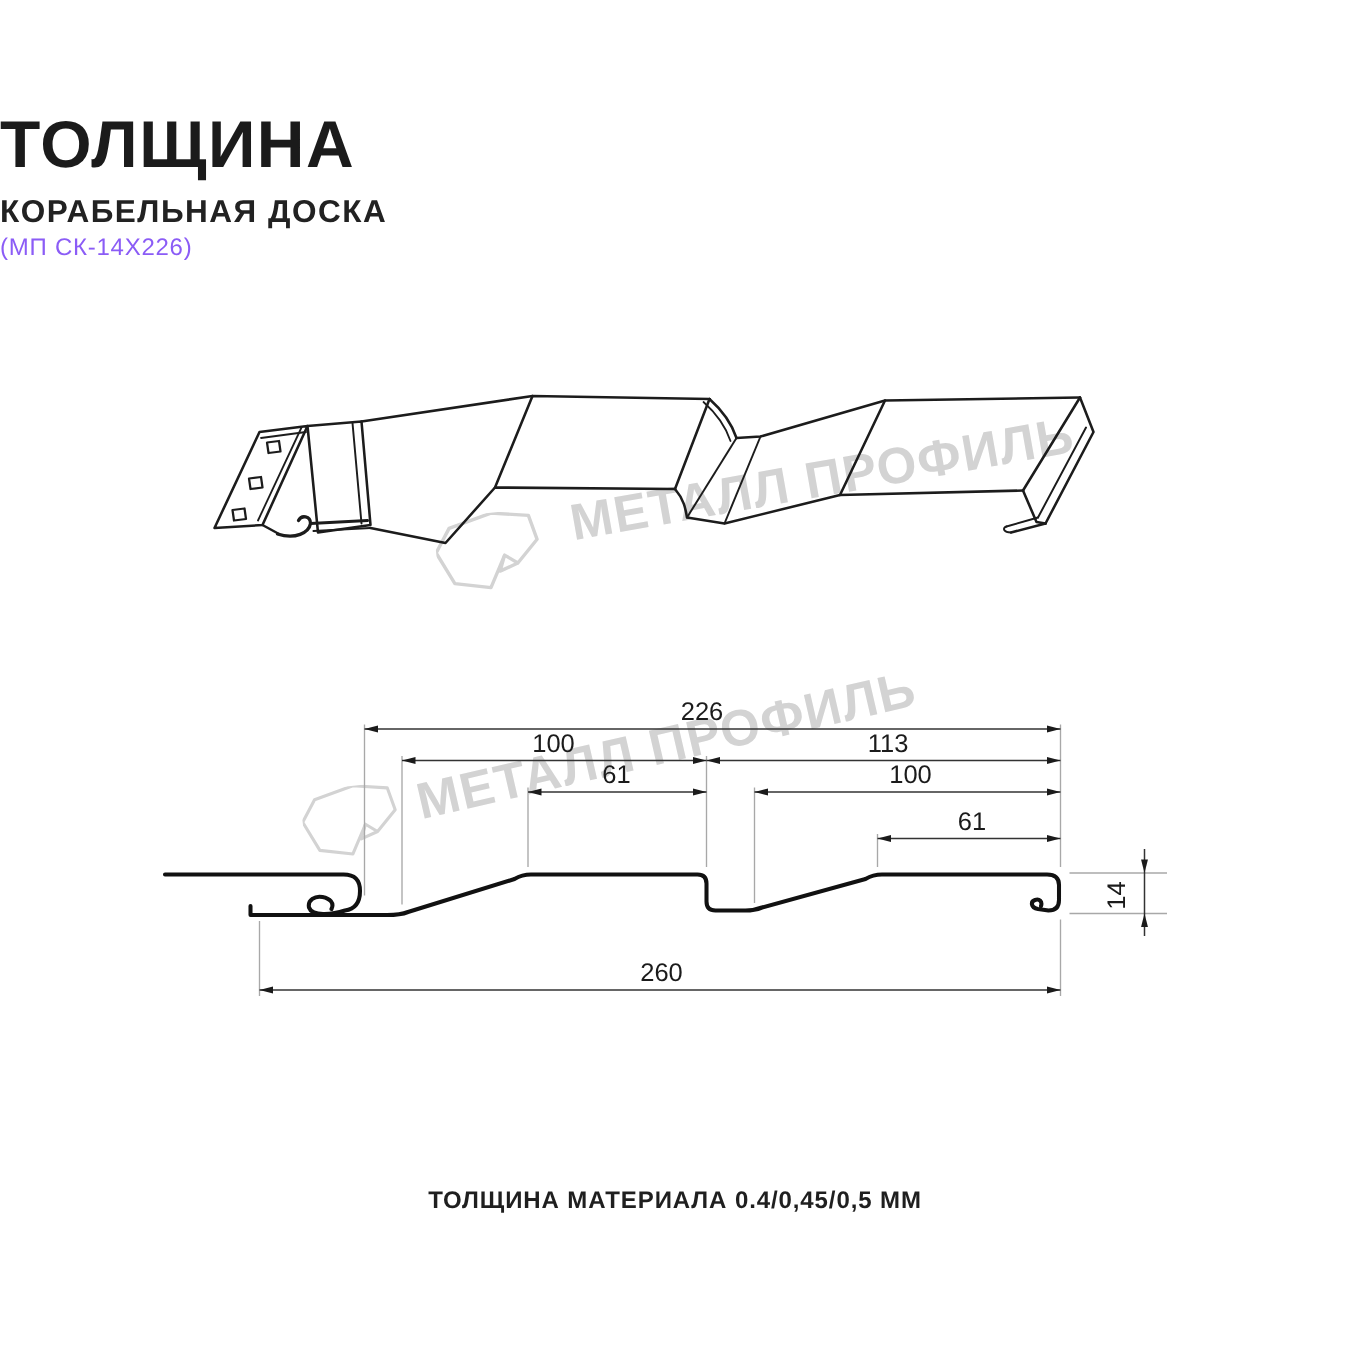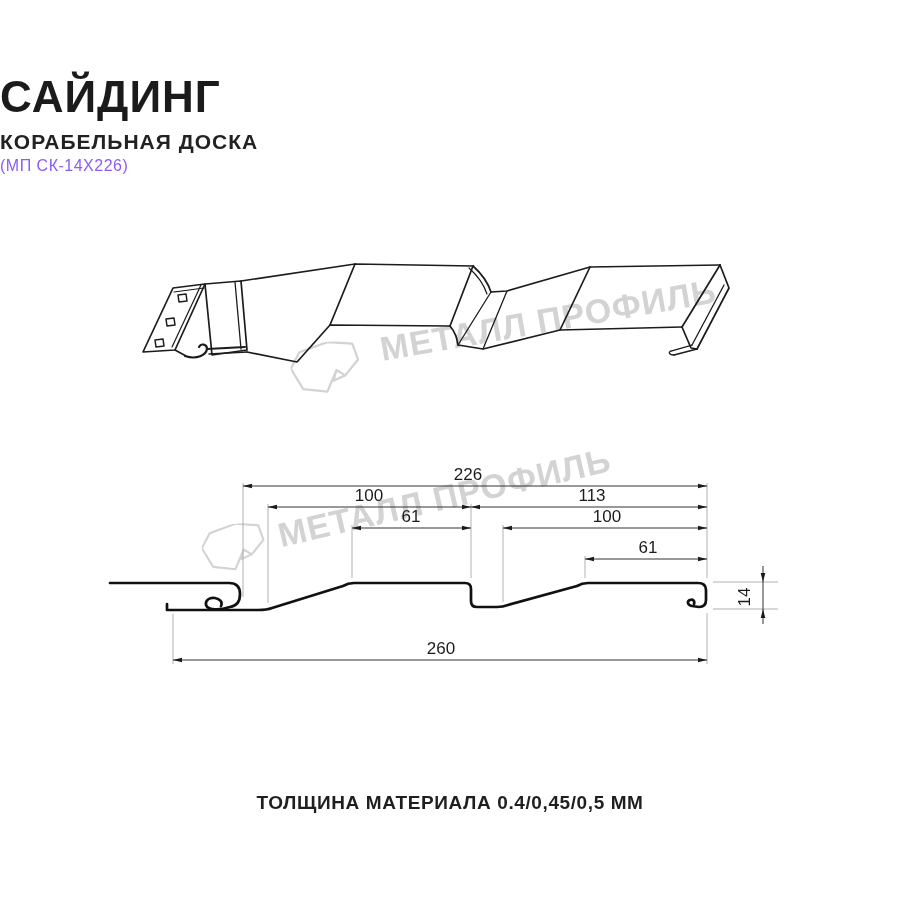--- a/index.html
+++ b/index.html
@@ -6,40 +6,40 @@
   #page{position:relative;width:900px;height:900px;background:#ffffff;overflow:hidden;
         font-family:"Liberation Sans", sans-serif;color:#1d1d1d;}
   .title{position:absolute;left:0;top:72px;width:900px;font-size:44px;font-weight:bold;
          letter-spacing:1px;color:#1b1b1b;}
   .subtitle{position:absolute;left:0;top:130px;width:727px;font-size:21px;font-weight:600;
             letter-spacing:1px;color:#222;}
   .model{position:absolute;left:0;top:157px;width:900px;font-size:16px;font-weight:500;
          letter-spacing:.5px;color:#8b5cf6;}
   
   .thickness{position:absolute;left:0;top:792px;width:900px;text-align:center;
-             font-size:19px;font-weight:600;letter-spacing:.6px;color:#1f1f1f;}
+             font-size:16px;font-weight:600;letter-spacing:.6px;color:#1f1f1f;}
   
   .wm{position:absolute;z-index:1;color:#d3d3d3;}
   .wm-text{position:absolute;font-weight:bold;font-size:34px;letter-spacing:1px;
            white-space:nowrap;transform-origin:left bottom;color:#d3d3d3;}
   #wm1-text{left:384px;top:330px;transform:rotate(-10deg);}
   #wm2-text{left:283px;top:516px;transform:rotate(-13deg);}
   .wm-logo{position:absolute;}
   #wm1-logo{left:291px;top:342px;transform:rotate(-6deg);}
   #wm2-logo{left:202px;top:524px;transform:rotate(-6deg);}
   
   #art{position:absolute;left:0;top:0;z-index:2;}
   .dimtxt{font-family:"Liberation Sans",sans-serif;font-size:17px;fill:#1b1b1b;}
 </style>
 </head>
 <body>
 
 <div id="page">
 
-  <div class="title">САЙДИНГ</div>
+  <div class="title">ТОЛЩИНА</div>
   <div class="subtitle">КОРАБЕЛЬНАЯ ДОСКА</div>
   <div class="model">(МП СК-14Х226)</div>
 
   <div class="wm">
     <svg id="wm1-logo" class="wm-logo" width="72" height="54" viewBox="0 0 70 52">
       <path d="M0,22 L10,7 L38,0 L62,4 L66,20 L52,34 L44,28 L33,48 L10,43 Z" fill="none" stroke="#d3d3d3" stroke-width="2.2" stroke-linejoin="round"></path>
       <path d="M44,28 L40,38 L52,34" fill="none" stroke="#d3d3d3" stroke-width="2.2" stroke-linejoin="round"></path>
     </svg>
     <div id="wm1-text" class="wm-text">МЕТАЛЛ ПРОФИЛЬ</div>
   </div>

